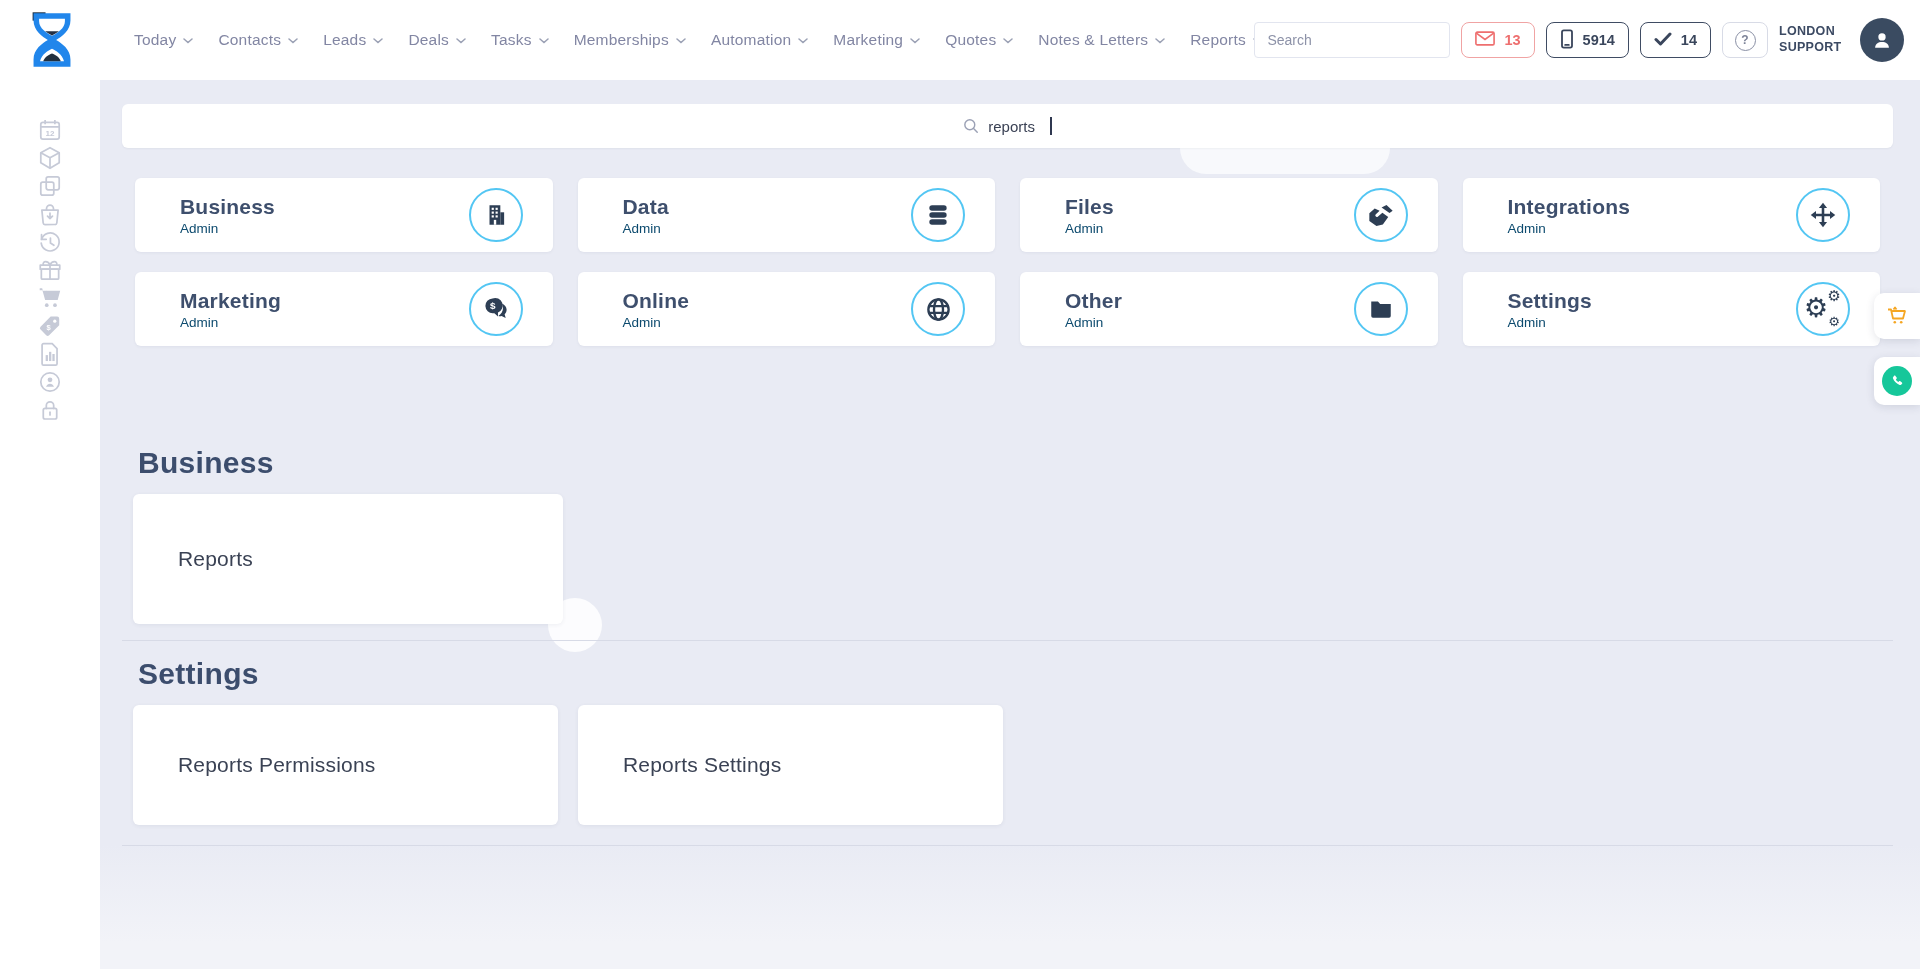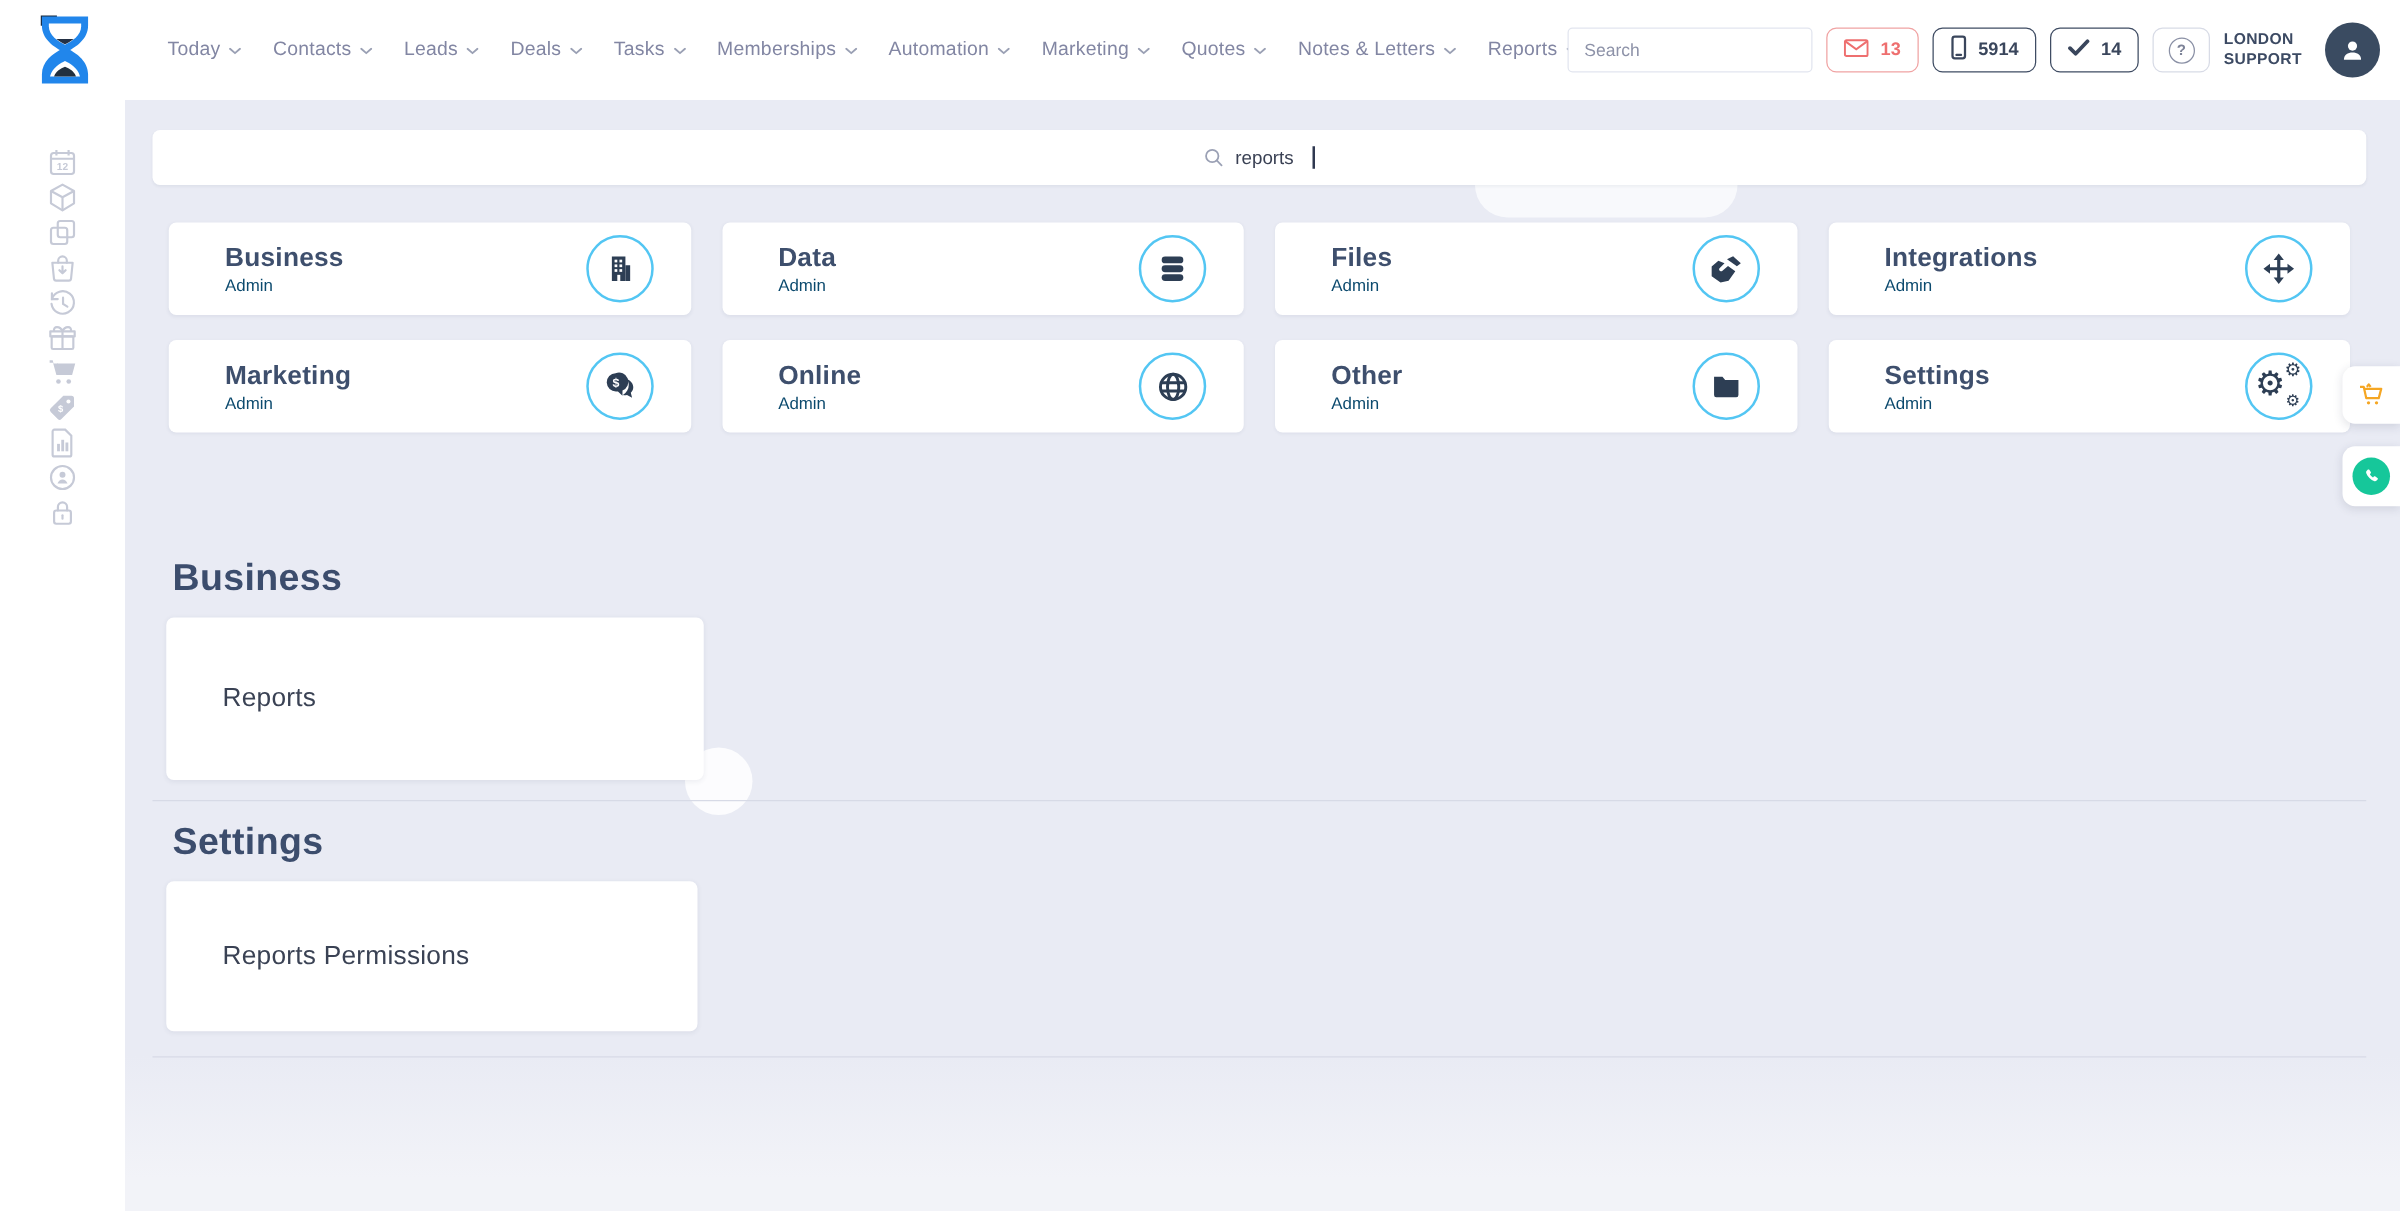--- a/index.html
+++ b/index.html
@@ -417,20 +417,23 @@
         <span>Reports</span>
       </div>
     </div>
     <hr class="divider">
 
     <h2 class="sechead later">Settings</h2>
     <div class="cardsrow">
       <div class="scard med">
         <span>Reports Permissions</span>
       </div>
+      <div class="scard med">
+        <span>Reports Settings</span>
+      </div>
     </div>
     <hr class="divider last">
   </main>
 
   <div class="floattab cart">
     <svg width="24" height="24" viewBox="0 0 24 24" fill="none" stroke="currentColor" stroke-width="1.8" stroke-linejoin="round">
         <path d="M3 5.5h3l2 9h10l2-7.5H7.2M8.5 5.5L10 3.5l1.5 2"></path>
         <circle cx="9.8" cy="18.2" r="1.3" fill="currentColor" stroke="none"></circle>
         <circle cx="16.2" cy="18.2" r="1.3" fill="currentColor" stroke="none"></circle>
       </svg>

